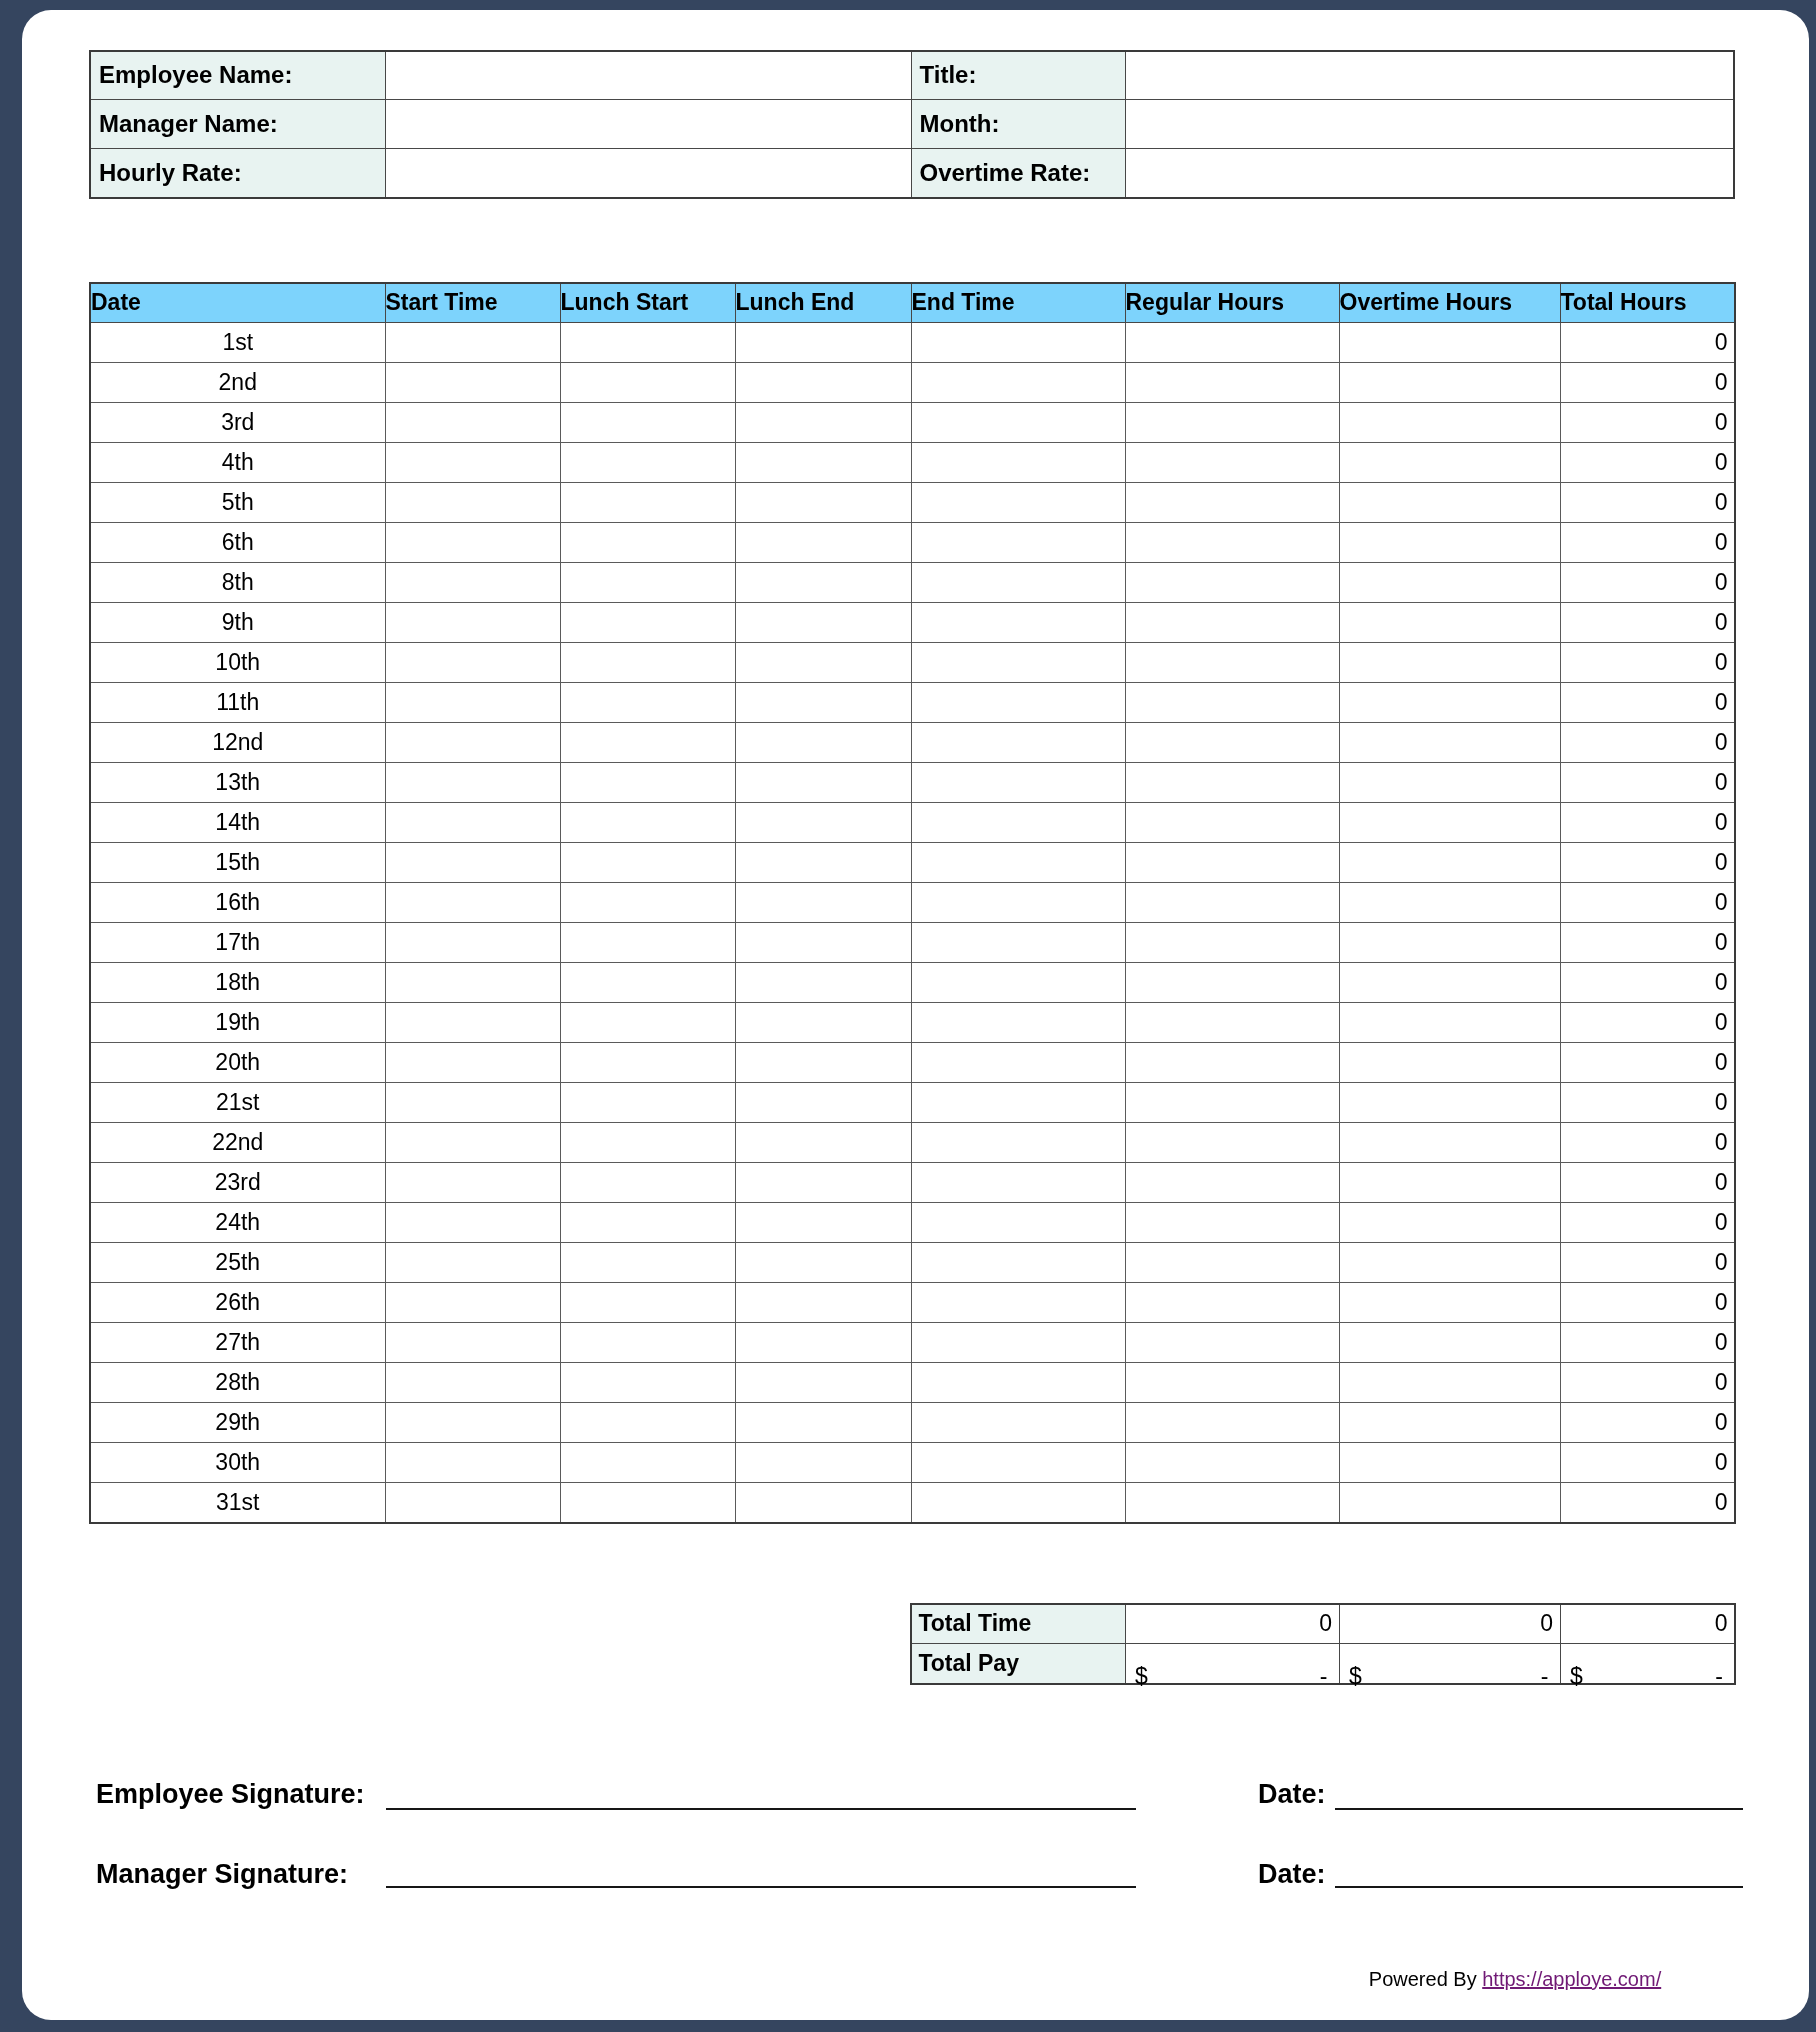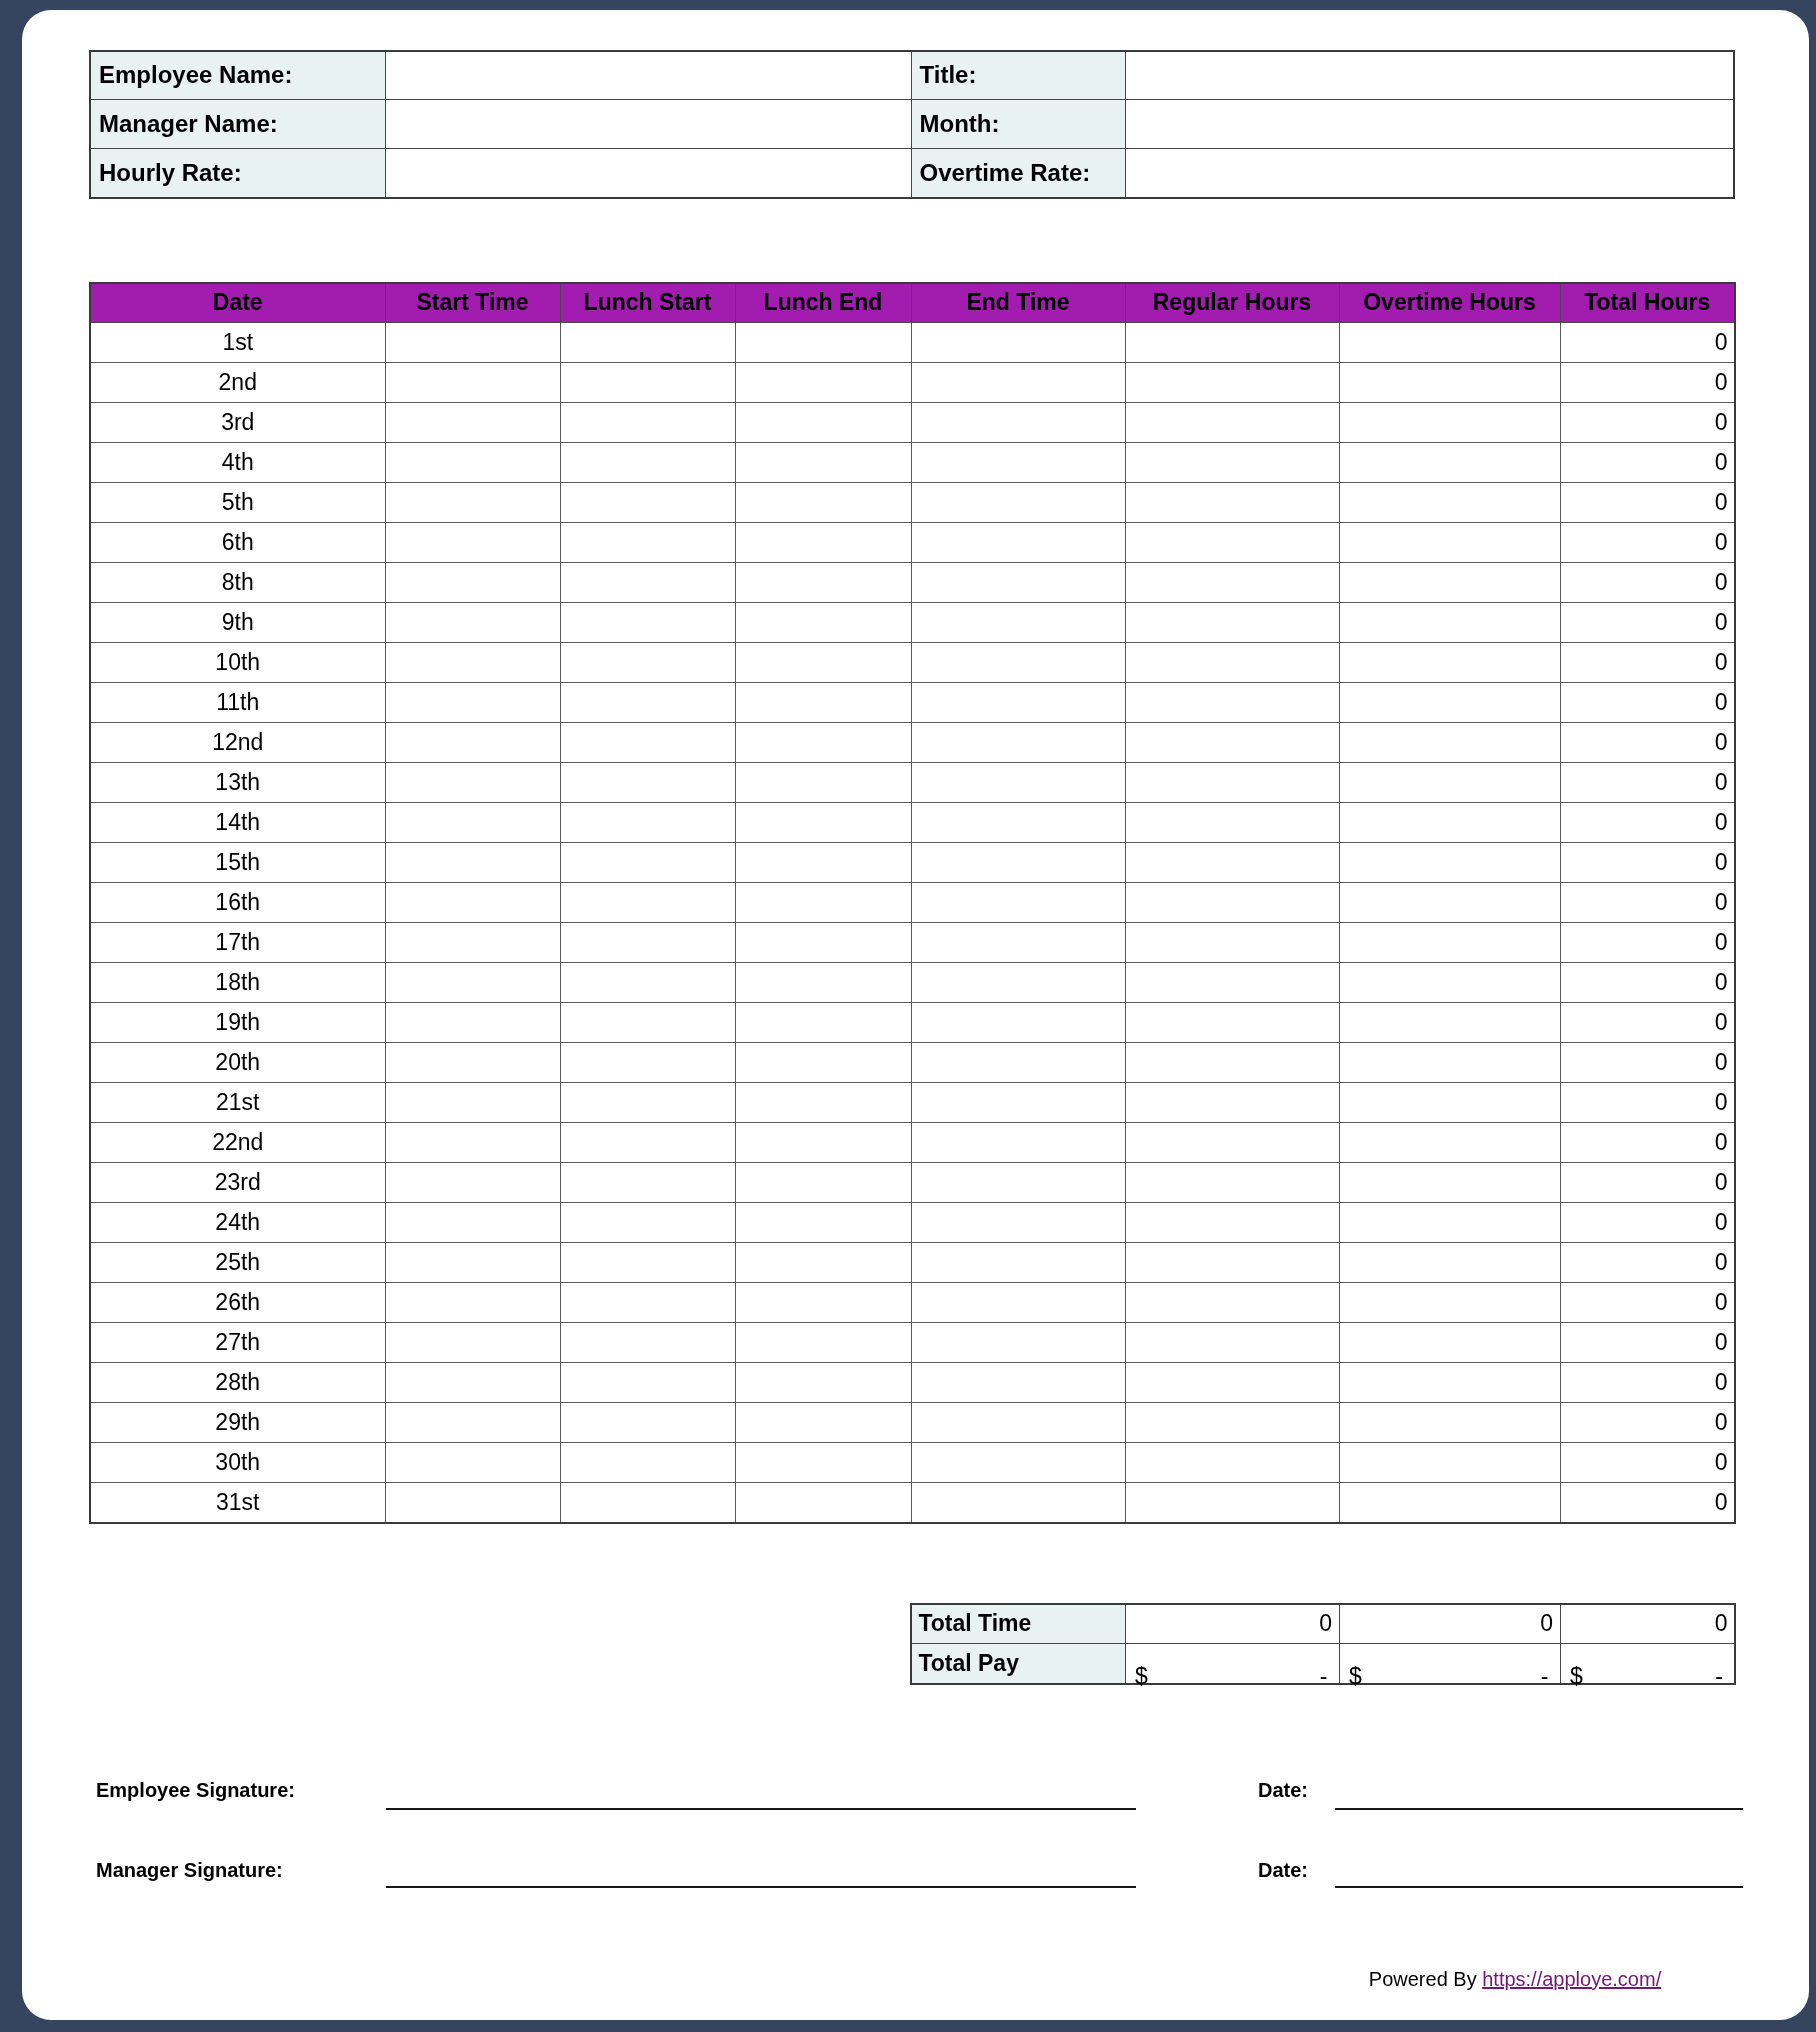--- a/index.html
+++ b/index.html
@@ -37,26 +37,26 @@
     padding-left: 8px;
   }
 
   
   .main-table {
     position: absolute; left: 67px; top: 272px;
     width: 1644px;
     border: 2.4px solid #3a3a3a;
   }
   .main-table th {
-    background: #a21caf;
+    background: #7dd3fc;
     border: 1.6px solid #474747;
     height: 40px;
     font-size: 23px;
     font-weight: bold;
-    text-align: center;
+    text-align: left;
     vertical-align: middle;
   }
   .main-table td {
     border: 1.6px solid #5a5a5a;
     height: 40px;
     font-size: 23px;
     vertical-align: middle;
   }
   .main-table td.c-date { text-align: center; }
   .main-table td.c-total { text-align: right; padding-right: 6.4px; }
@@ -80,21 +80,21 @@
     padding-left: 6.4px;
   }
   .totals-table td.num { text-align: right; padding-right: 6.4px; }
   .totals-table td.pay { position: relative; }
   .totals-table td.pay .cur { position: absolute; left: 9.5px; }
   .totals-table td.pay .amt { position: absolute; right: 11px; }
 
   
   .sig-label {
     position: absolute;
-    font-size: 20px;
+    font-size: 27px;
     font-weight: bold;
     white-space: nowrap;
   }
   .sig-line {
     position: absolute;
     height: 0;
     border-top: 2.4px solid #161616;
   }
 
   

